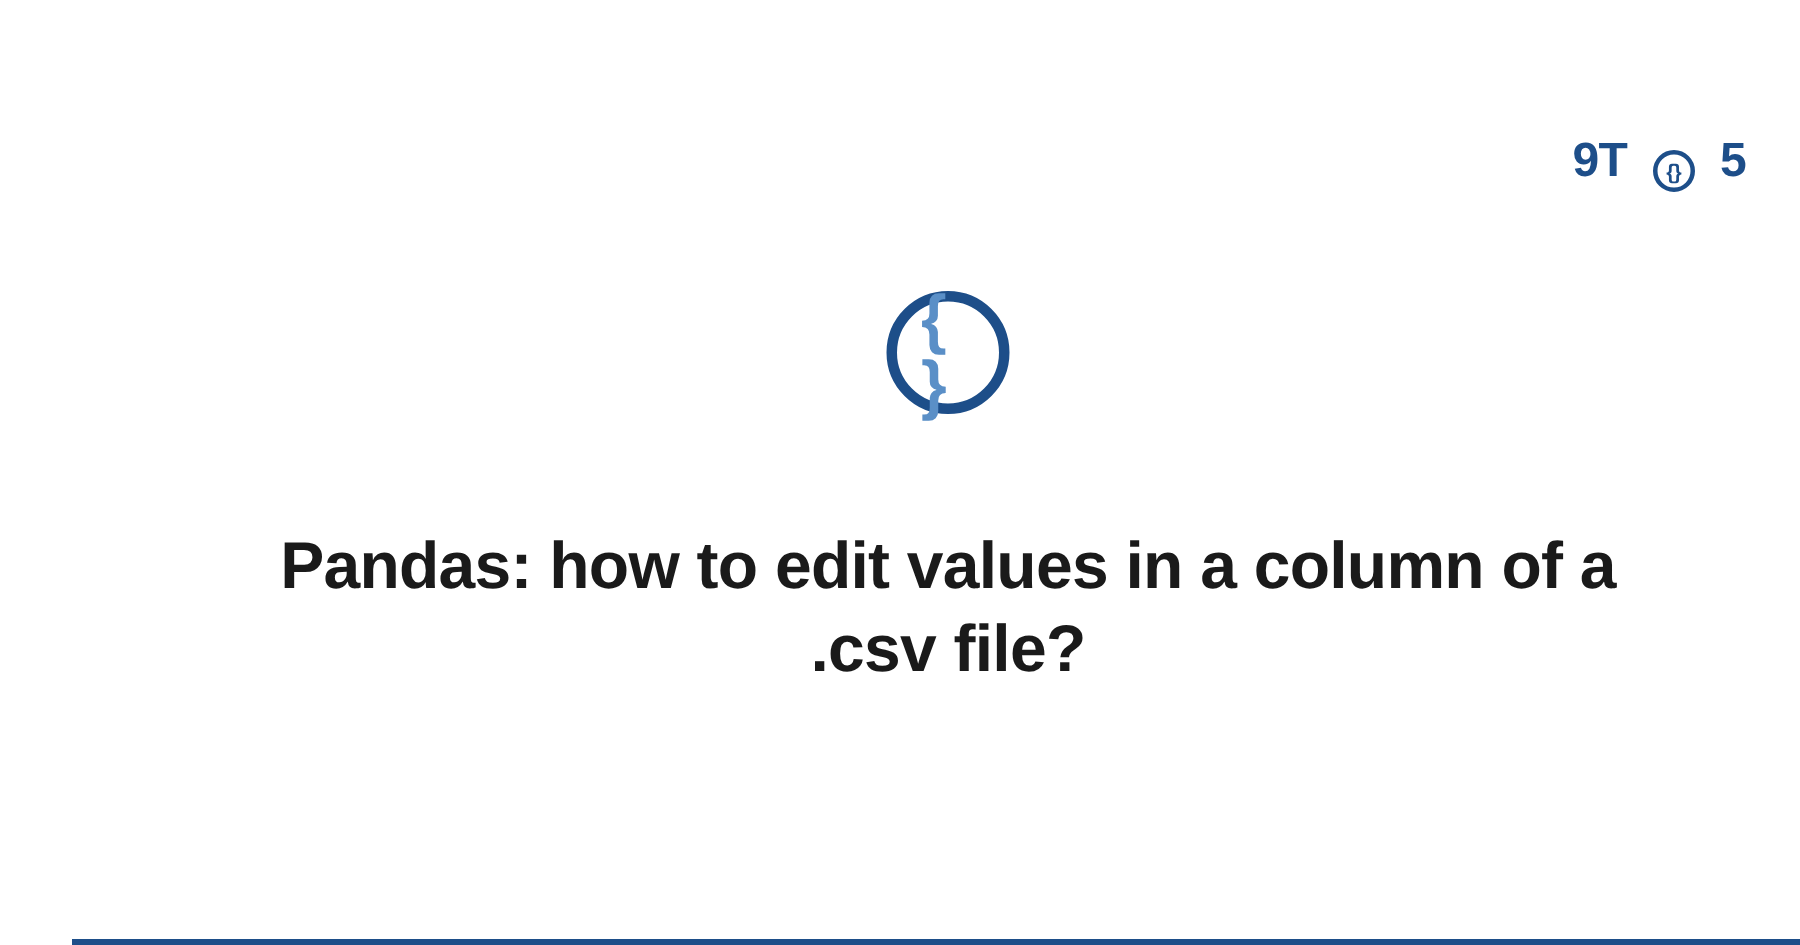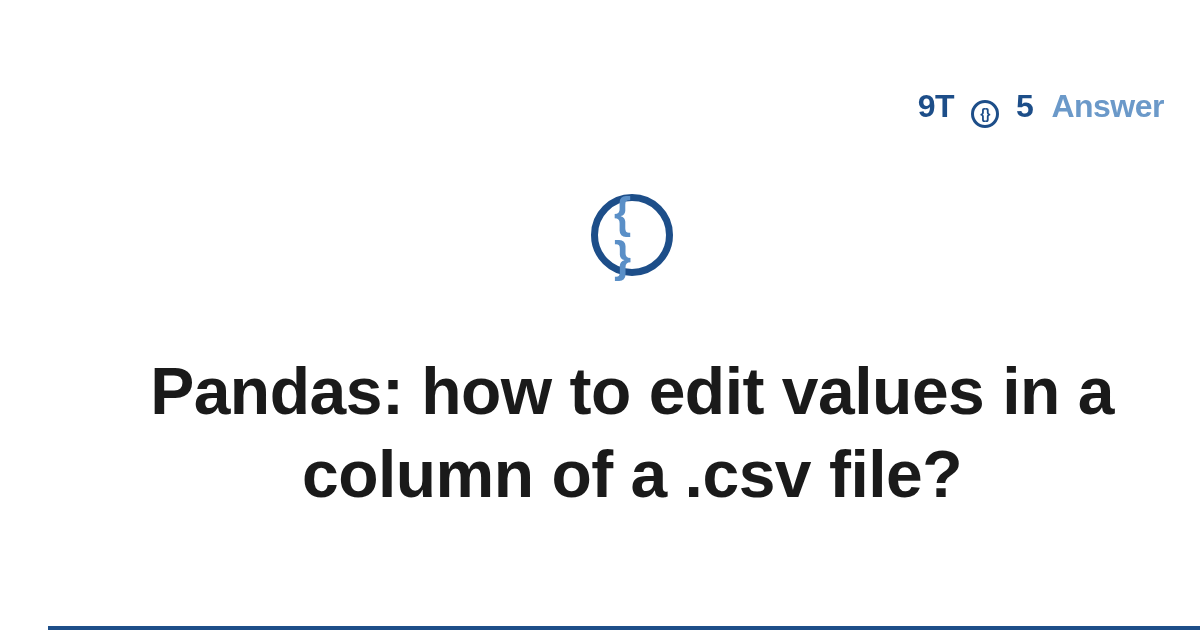--- a/index.html
+++ b/index.html
@@ -71,21 +71,21 @@
     }
     .badge-braces {
       font-size: 44px;
       font-weight: 700;
       color: #5a8fc7;
       font-family: Arial, sans-serif;
       letter-spacing: -2px;
       line-height: 1;
     }
     .question-title {
-      font-size: 66px;
+      font-size: 44px;
       font-weight: 700;
       color: #1a1a1a;
       text-align: center;
       line-height: 1.25;
       max-width: 980px;
       letter-spacing: -0.5px;
     }
     .bottom-bar {
       position: absolute;
       bottom: 0;
@@ -97,21 +97,20 @@
   </style>
 </head>
 <body>
 
 <div class="logo-wrap">
   <span class="logo-9t">9T</span>
   <span class="logo-o">
     <span>{}</span>
   </span>
   <span class="logo-5">5</span>
-  <span class="logo-answer">Answer</span>
 </div>
 
 <div class="center-content">
   <div class="badge-icon">
     <span class="badge-braces">{ }</span>
   </div>
   <h1 class="question-title">Pandas: how to edit values in a column of a .csv file?</h1>
 </div>
 
 <div class="bottom-bar"></div>

